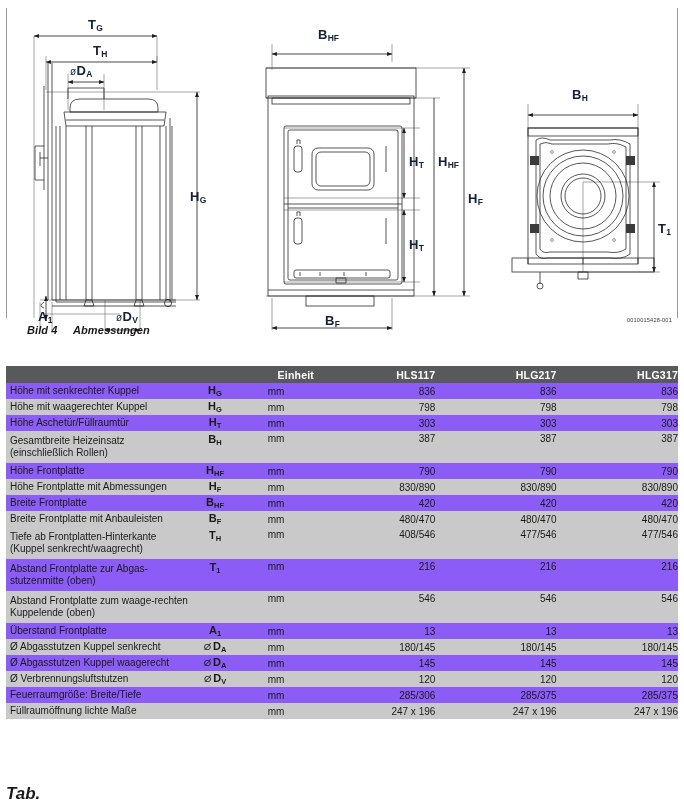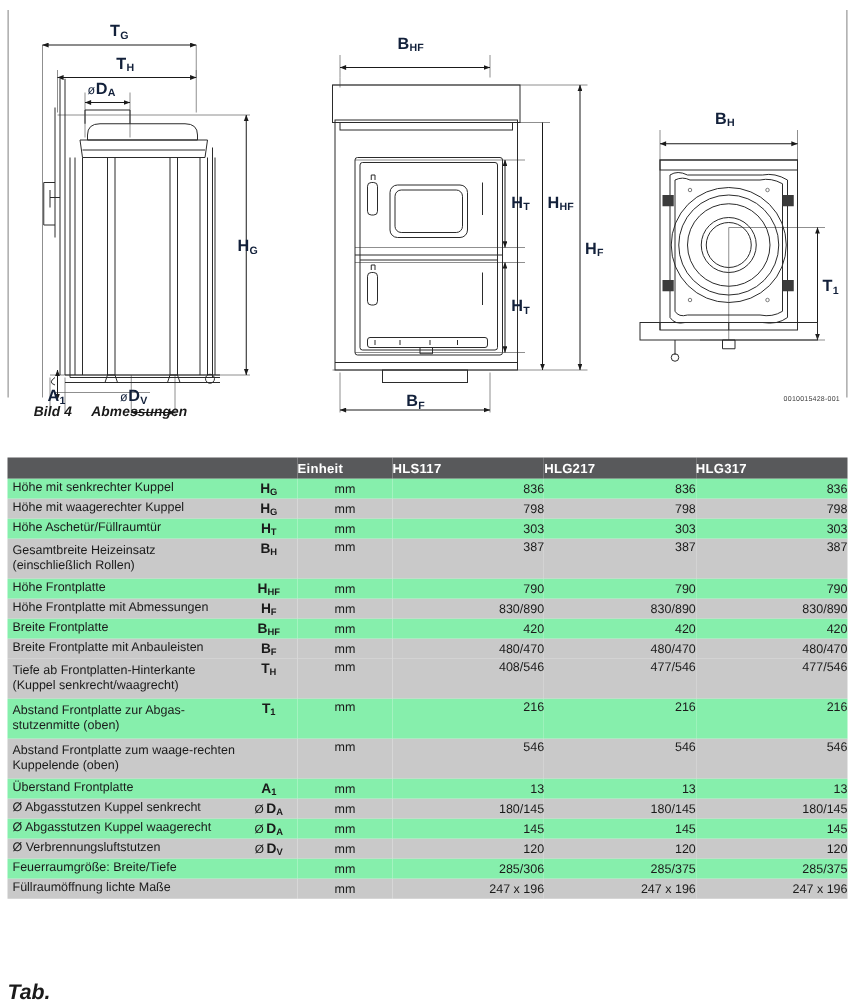--- a/index.html
+++ b/index.html
@@ -25,23 +25,23 @@
 
   
   .tbl-wrap{position:absolute;left:6px;top:366px;width:672px;}
   table.spec{border-collapse:collapse;width:672px;table-layout:fixed;font-size:10px;}
   table.spec col.c-desc{width:186px;}
   table.spec col.c-sym{width:46px;}
   table.spec col.c-unit{width:76px;}
   table.spec col.c-val{width:121.3px;}
   table.spec th,table.spec td{padding:0;border:0;}
   thead th{background:#58595b;color:#ffffff;font-weight:bold;font-size:10.5px;
-           height:17px;text-align:left;letter-spacing:.2px;}
+           height:17px;text-align:right;letter-spacing:.2px;}
   thead th.blank{background:#58595b;}
-  tbody tr.odd td{background:#86efac;}
+  tbody tr.odd td{background:#8b5cf6;}
   tbody tr.even td{background:#c9c9c9;}
   tbody td{height:16px;vertical-align:middle;border-bottom:1px solid #ffffff;}
   tbody td.desc{text-align:left;padding-left:4px;padding-right:3px;font-size:10px;line-height:11.5px;}
   tbody td.sym{text-align:center;font-weight:bold;font-size:11px;}
   tbody td.sym sub{font-size:7.5px;vertical-align:-2px;}
   tbody td.sym .dia{font-weight:normal;font-size:9.5px;}
   tbody td.unit{text-align:center;}
   tbody td.val{text-align:right;}
   tbody tr.tall td{height:30px;}
   tbody tr.tall td.desc{line-height:12px;}
@@ -240,21 +240,21 @@
   </div>
   <div class="dim" style="left:70px;top:64px;">
     <span class="dia">ø</span><span>D</span><sub>A</sub>
   </div>
   <div class="dim" style="left:190px;top:190px;">
     <span>H</span><sub>G</sub>
   </div>
   <div class="dim" style="left:38px;top:310px;">
     <span>A</span><sub>1</sub>
   </div>
-  <div class="dim" style="left:96px;top:310px;">
+  <div class="dim" style="left:116px;top:310px;">
     <span class="dia">ø</span><span>D</span><sub>V</sub>
   </div>
 
   <div class="dim" style="left:318px;top:28px;">
     <span>B</span><sub>HF</sub>
   </div>
   <div class="dim" style="left:409px;top:155px;">
     <span>H</span><sub>T</sub>
   </div>
   <div class="dim" style="left:409px;top:238px;">

